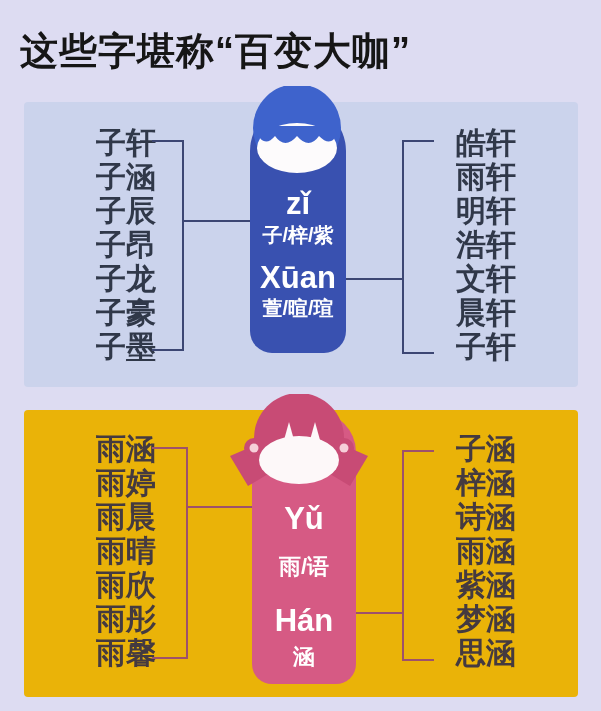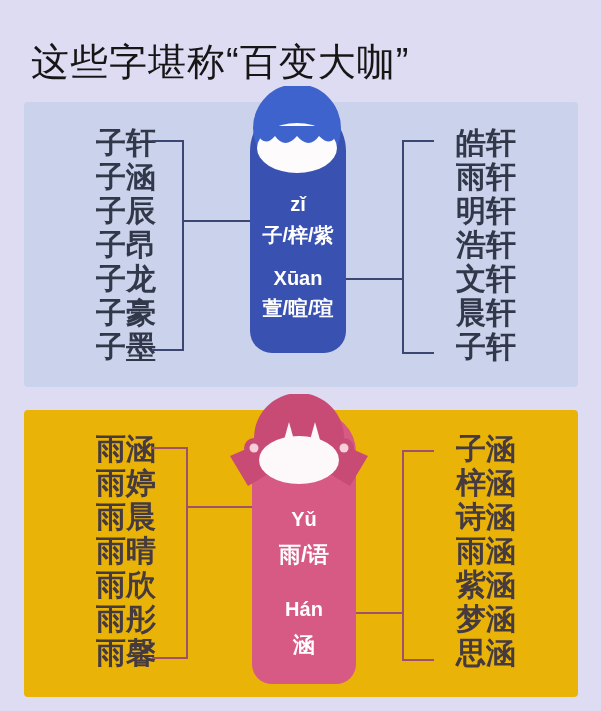--- a/index.html
+++ b/index.html
@@ -2,22 +2,22 @@
 <html><head>
 <meta charset="utf-8">
 <style>
   html,body{margin:0;padding:0;}
   body{
     width:601px;height:711px;position:relative;overflow:hidden;
     background:#dddcf2;
     font-family:"Liberation Sans","DejaVu Sans",sans-serif;
   }
   .page-title{
-    position:absolute;left:20px;top:26px;margin:11px;
-    font-size:38px;font-weight:400;color:#161616;letter-spacing:1px;
+    position:absolute;left:20px;top:26px;margin:0;
+    font-size:38px;font-weight:700;color:#161616;letter-spacing:1px;
   }
   .panel{position:absolute;left:24px;width:554px;border-radius:4px;}
   .panel-boys{top:102px;height:285px;background:#cbd3ec;}
   .panel-girls{top:410px;height:287px;background:#eab308;}
 
   ul.names{list-style:none;margin:0;padding:0;position:absolute;}
   ul.names li{
     height:34px;line-height:34px;font-size:30px;font-weight:600;
     white-space:nowrap;
   }
@@ -57,26 +57,26 @@
     left:252px;top:412px;width:104px;height:272px;
     background:#d65a84;border-radius:40px 40px 20px 20px;
   }
   .head{position:absolute;z-index:3;}
   .head-boy{left:-1px;top:-17px;width:96px;height:90px;}
   .head-girl{left:-28px;top:-18px;width:150px;height:96px;}
 
   .pill-text{position:relative;z-index:4;color:#ffffff;}
   .pill-boy .pill-text{padding-top:84px;}
   .pill-girl .pill-text{padding-top:90px;}
-  .py{font-size:20px;font-weight:800;line-height:34px;}
+  .py{font-size:31px;font-weight:800;line-height:34px;}
   .cn{font-size:20px;font-weight:700;line-height:26px;letter-spacing:0;}
   .pill-girl .cn{font-size:22px;}
   .pill-boy .py2{margin-top:13px;}
   .pill-boy .cn1{margin-top:1px;}
-  .pill-girl .cn1{margin-top:6px;}
+  .pill-girl .cn1{margin-top:18px;}
   .pill-girl .py2{margin-top:24px;}
   .pill-girl .cn2{margin-top:6px;}
 </style>
 </head>
 <body>
 
 <h1 class="page-title">这些字堪称“百变大咖”</h1>
 
 <section class="panel panel-boys">
   <ul class="names names-left">

